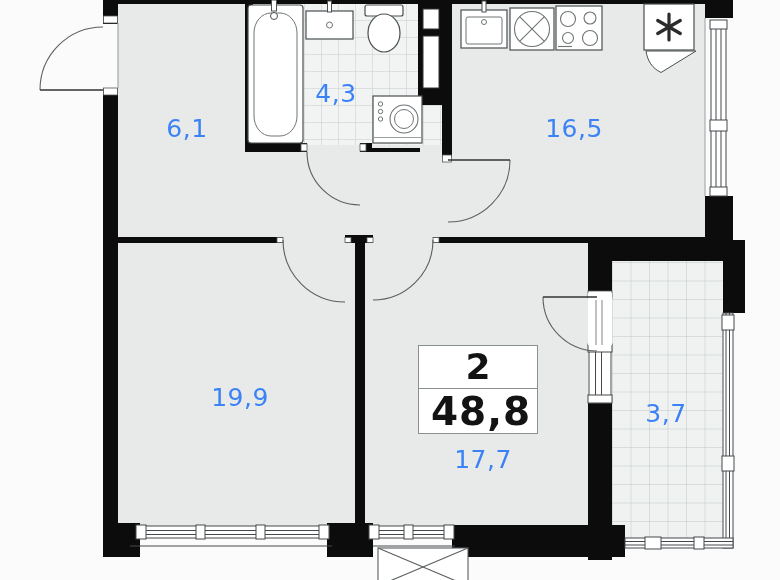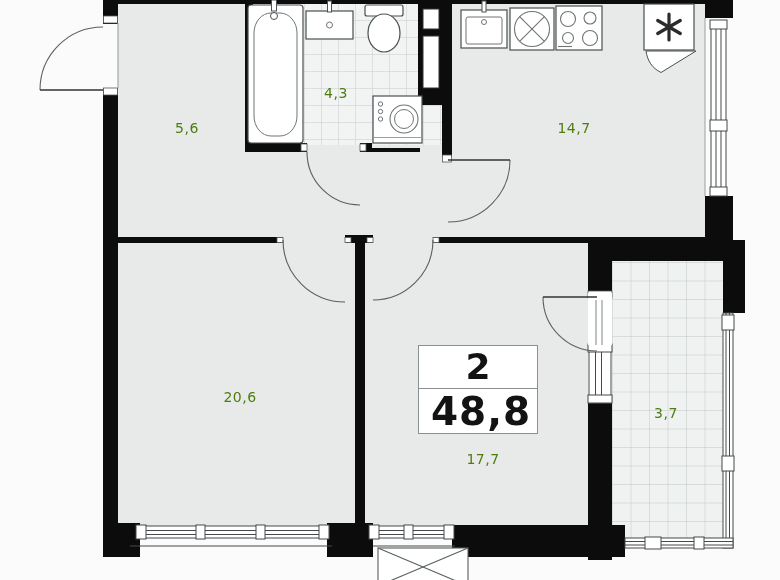--- a/index.html
+++ b/index.html
@@ -1,20 +1,20 @@
 <!DOCTYPE html>
 <html><head>
 <meta charset="utf-8">
 <style>
   html,body{margin:0;padding:0;background:#fbfbfb;}
   .stage{position:relative;width:780px;height:580px;background:#fbfbfb;overflow:hidden;
          font-family:"DejaVu Sans", sans-serif;}
   .plan-svg{position:absolute;left:0;top:0;}
   .area-label{position:absolute;transform:translate(-50%,-50%);
-              font-size:14px;color:#4d7c0f;letter-spacing:.5px;white-space:nowrap;}
+              font-size:25px;color:#3b82f6;letter-spacing:.5px;white-space:nowrap;}
   .summary-box{position:absolute;left:418px;top:345px;width:120px;height:89px;
                background:#ffffff;border:1px solid #8a8f91;box-sizing:border-box;
                display:flex;flex-direction:column;}
   .summary-top{flex:0 0 42px;border-bottom:1px solid #8a8f91;display:flex;
                align-items:center;justify-content:center;font-weight:bold;
                font-size:36px;line-height:1;color:#131313;}
   .summary-bottom{flex:1;display:flex;align-items:center;justify-content:center;
                font-weight:bold;font-size:39px;line-height:1;color:#131313;
                letter-spacing:1px;padding-left:6px;}
 </style>
@@ -221,24 +221,24 @@
     </g>
   </g>
 
   <g fill="#ffffff" stroke="#5a5f61" stroke-width="1.1">
     <rect x="378" y="548" width="90" height="38"></rect>
     <line x1="378" y1="548" x2="468" y2="586"></line>
     <line x1="468" y1="548" x2="378" y2="586"></line>
   </g>
 </svg>
 
-<div class="area-label" style="left:187px;top:128px">5,6</div>
+<div class="area-label" style="left:187px;top:128px">6,1</div>
 <div class="area-label" style="left:336px;top:93px">4,3</div>
-<div class="area-label" style="left:574px;top:128px">14,7</div>
-<div class="area-label" style="left:240px;top:397px">20,6</div>
+<div class="area-label" style="left:574px;top:128px">16,5</div>
+<div class="area-label" style="left:240px;top:397px">19,9</div>
 <div class="area-label" style="left:483px;top:459px">17,7</div>
 <div class="area-label" style="left:666px;top:413px">3,7</div>
 
 <div class="summary-box">
   <div class="summary-top">2</div>
   <div class="summary-bottom">48,8</div>
 </div>
 
 </div>
 

